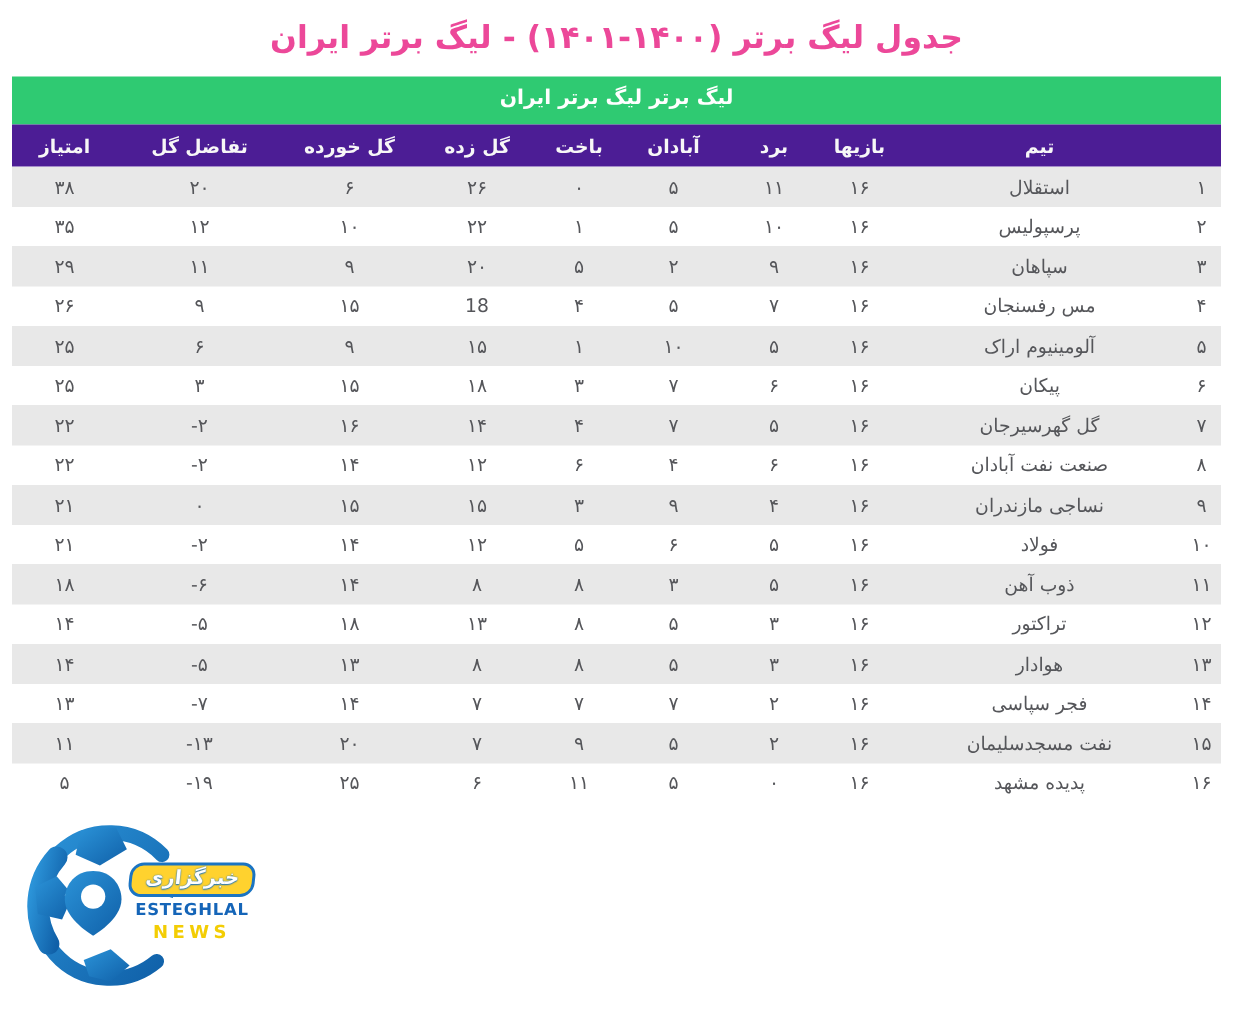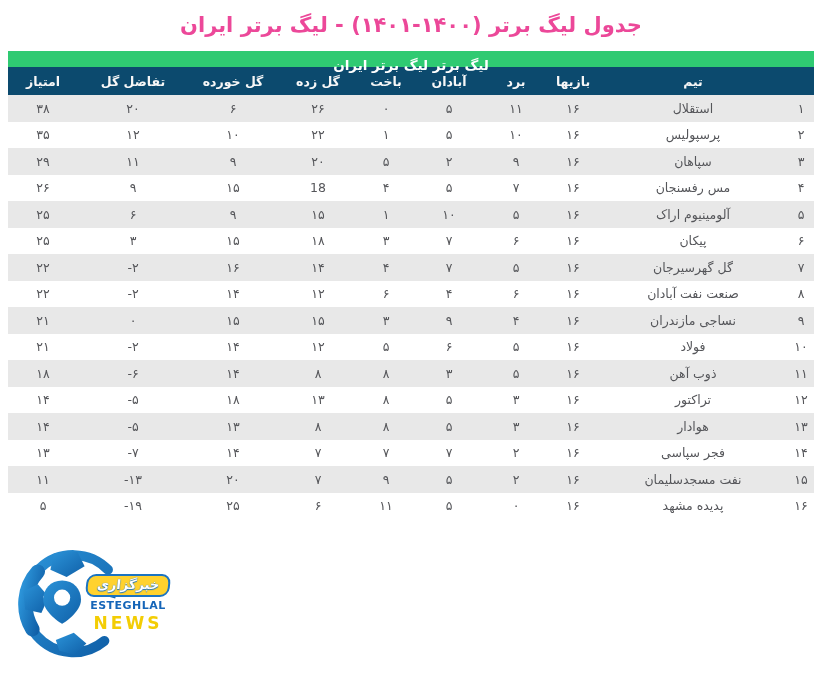--- a/index.html
+++ b/index.html
@@ -7,28 +7,28 @@
     width:822px;height:677px;background:#ffffff;overflow:hidden;position:relative;
     font-family:"DejaVu Sans","Liberation Sans",sans-serif;
     -webkit-font-smoothing:antialiased;
   }
   .page-title{
     margin:13px 0 0;text-align:center;direction:rtl;
     font-size:21px;font-weight:bold;color:#ec4899;letter-spacing:0;
   }
   .table-wrap{margin:14px 8px 0;direction:rtl;}
   .league-banner{
-    height:16px;line-height:29px;background:#2fca72;color:#ffffff;
+    height:32px;line-height:29px;background:#2fca72;color:#ffffff;
     text-align:center;font-size:13.5px;font-weight:bold;direction:rtl;
   }
   table.standings{
     width:806px;border-collapse:collapse;table-layout:fixed;direction:rtl;
   }
   table.standings th{
-    background:#0c4a6e;color:#f7f7f7;font-size:12.5px;font-weight:bold;
+    background:#4c1d95;color:#f7f7f7;font-size:12.5px;font-weight:bold;
     height:28px;padding:0;text-align:center;white-space:nowrap;
   }
   table.standings td{
     height:26.5px;padding:0 2px;text-align:center;font-size:12.5px;
     color:#55565a;white-space:nowrap;overflow:hidden;
   }
   table.standings tr.odd{background:#e8e8e8;}
   table.standings tr.even{background:#ffffff;}
   td.team{font-size:13px;color:#515255;}
   td span[dir="ltr"]{unicode-bidi:isolate;}
@@ -39,21 +39,21 @@
   .agency-badge{
     display:inline-block;direction:rtl;background:#ffd22e;color:#ffffff;
     border:2px solid #1b74c2;border-radius:9px;padding:1px 9px 3px;
     font-size:13px;font-weight:bold;transform:skewX(-6deg);
     text-shadow:0 0 1px #1b74c2,0 1px 1px #1b74c2;
   }
   .esteghlal-word{
     margin-top:2px;font-size:11px;font-weight:bold;color:#1565b8;letter-spacing:.5px;
   }
   .news-word{
-    margin-top:1px;font-size:17px;font-weight:bold;color:#f3cd04;letter-spacing:3px;
+    margin-top:1px;font-size:12px;font-weight:bold;color:#f3cd04;letter-spacing:3px;
   }
 </style>
 </head>
 <body>
 
 <h1 class="page-title">جدول لیگ برتر (۱۴۰۰-۱۴۰۱) - لیگ برتر ایران</h1>
 
 <div class="table-wrap">
   <div class="league-banner">لیگ برتر لیگ برتر ایران</div>
   <table class="standings">

